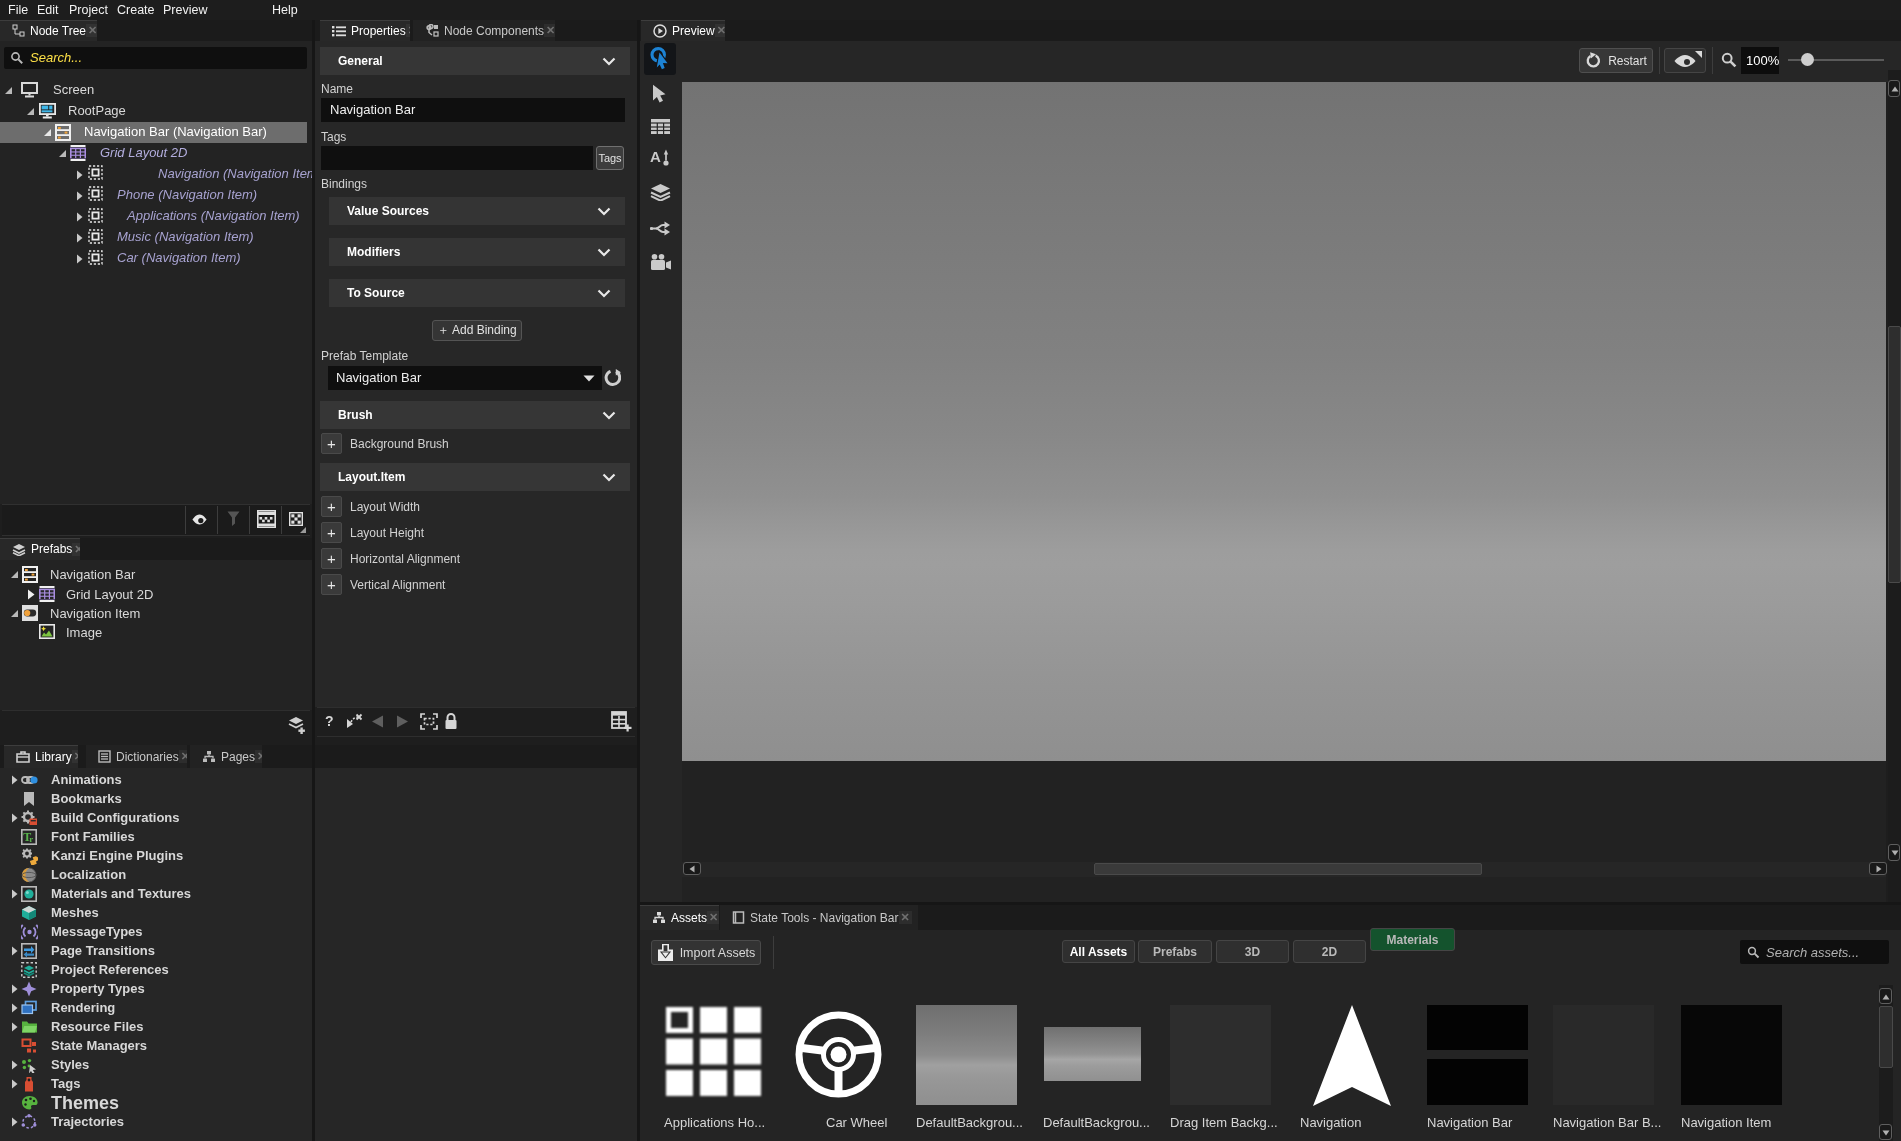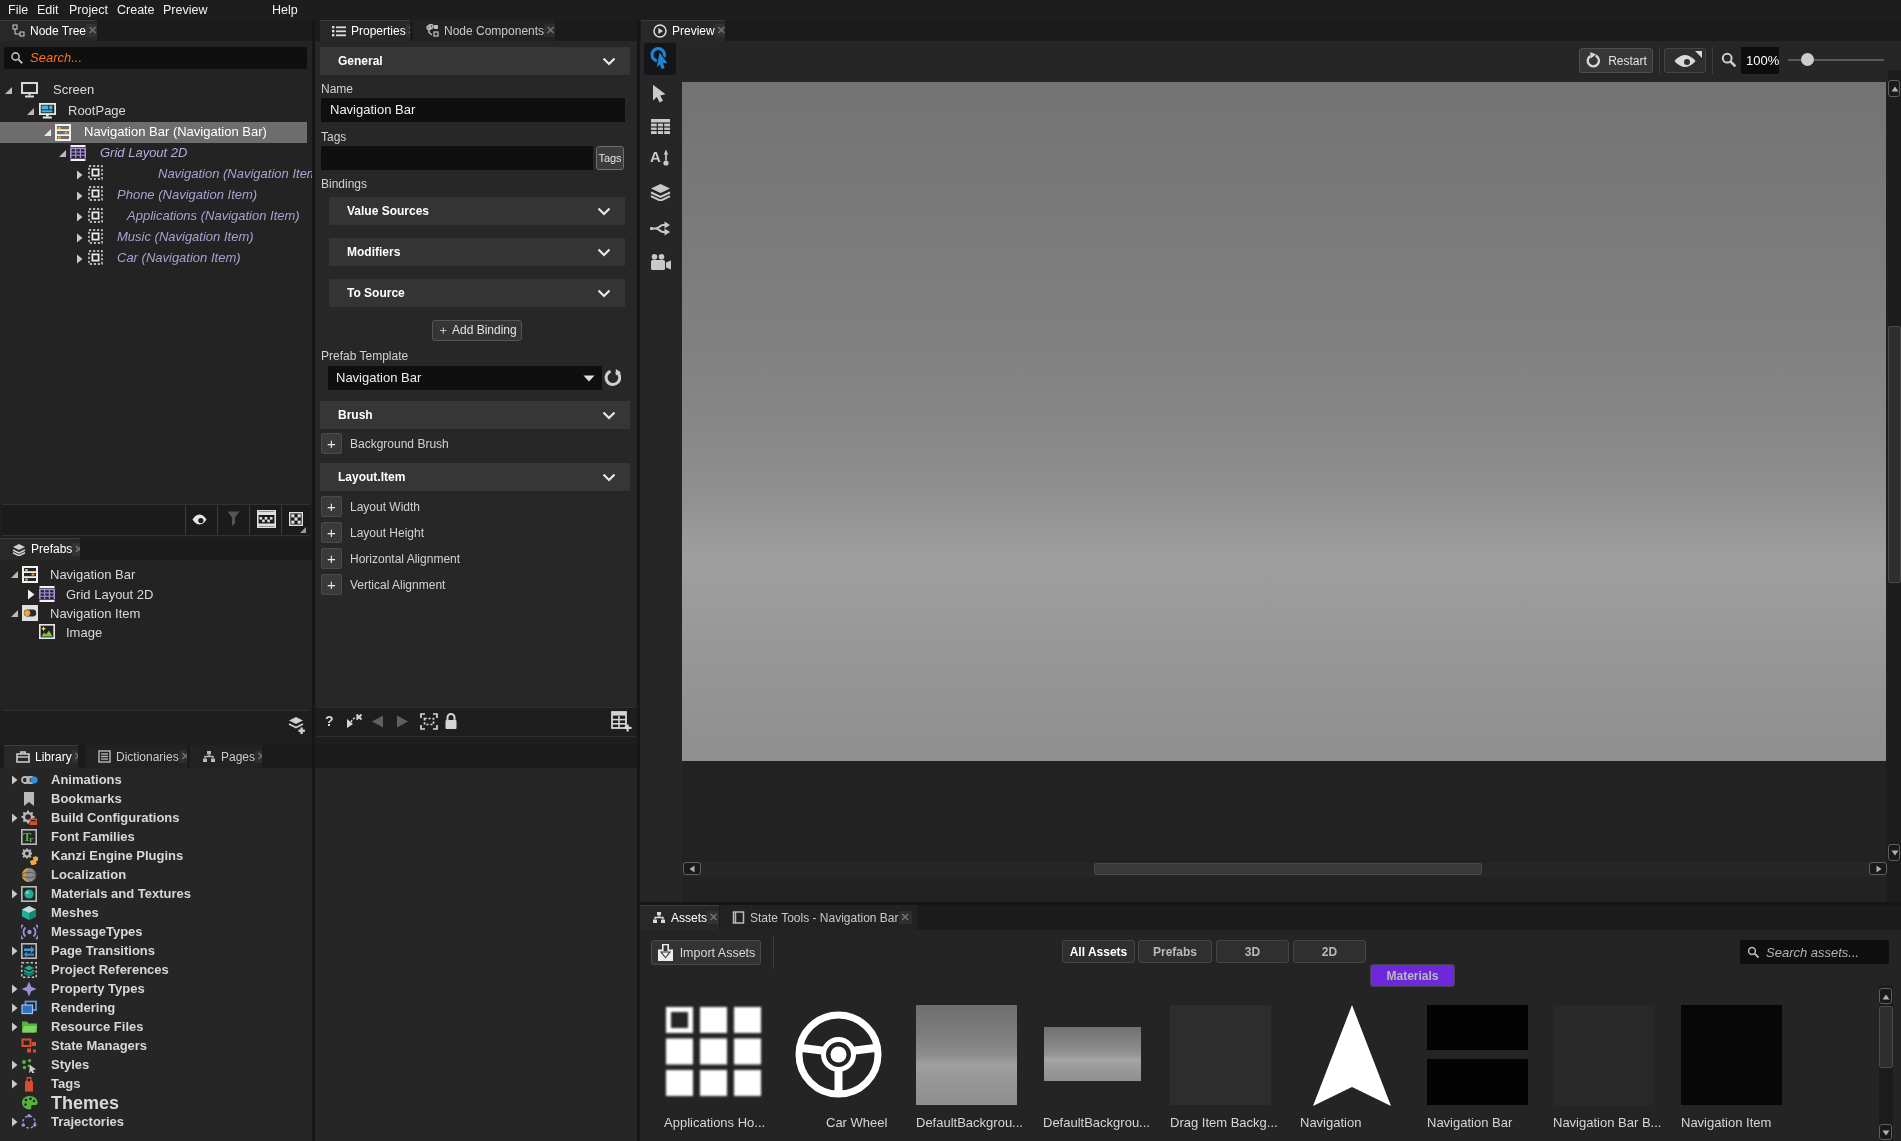--- a/index.html
+++ b/index.html
@@ -46,21 +46,21 @@
       </svg>
     Node Tree<span class="x">✕</span></div>
 </div>
 <div class="abs" style="left:0;top:41px;width:312px;height:463px;background:#232323;"></div>
 
 <div class="inp" style="left:4px;top:47px;width:303px;height:22px;border-radius:2px;"></div>
 <svg class="abs" style="left:10px;top:51px;" width="14" height="14" viewBox="0 0 14 14">
     <circle cx="5.5" cy="5.5" r="3.6" fill="none" stroke="#b9b9b9" stroke-width="1.6"></circle>
     <line x1="8.4" y1="8.4" x2="12.2" y2="12.2" stroke="#b9b9b9" stroke-width="2"></line>
   </svg>
-<div class="txt it" style="left:30px;top:51px;color:#f97316;font-size:13px;">Search...</div>
+<div class="txt it" style="left:30px;top:51px;color:#fde047;font-size:13px;">Search...</div>
 
 <div class="abs" style="left:0;top:122px;width:307px;height:21px;background:#6d6d6d;"></div>
 
 <svg class="abs" style="left:4px;top:86px;" width="9" height="9" viewBox="0 0 9 9">
     <polygon points="8,1 8,8 1,8" fill="#b9b9b9"></polygon>
   </svg>
 <svg class="abs" style="left:21px;top:82px;" width="18" height="16" viewBox="0 0 18 16">
     <rect x="1" y="1" width="15" height="10" fill="none" stroke="#d9d9d9" stroke-width="2"></rect>
     <rect x="7.5" y="11" width="2" height="2.5" fill="#d9d9d9"></rect>
     <rect x="4" y="13.5" width="9" height="2" fill="#d9d9d9"></rect>
@@ -697,21 +697,21 @@
       <rect x="5.8" y="0.5" width="5.4" height="7.5" fill="#333333" stroke="#ececec" stroke-width="1.6"></rect>
       <polygon points="2.9,7.6 14.1,7.6 8.5,14.6" fill="#333333"></polygon>
       <polygon points="5.1,8.6 11.9,8.6 8.5,12.9" fill="#ececec"></polygon>
     </svg>
   Import Assets</div>
 <div class="sep-v" style="left:773px;top:936px;height:33px;"></div>
 <div class="btn b" style="left:1062px;top:940px;width:73px;height:23px;background:#2f2f2f;border-color:#454545;color:#fff;">All Assets</div>
 <div class="btn b" style="left:1138px;top:940px;width:74px;height:23px;background:#2f2f2f;border-color:#454545;color:#b9b9b9;">Prefabs</div>
 <div class="btn b" style="left:1216px;top:940px;width:73px;height:23px;background:#2f2f2f;border-color:#454545;color:#b9b9b9;">3D</div>
 <div class="btn b" style="left:1293px;top:940px;width:73px;height:23px;background:#2f2f2f;border-color:#454545;color:#b9b9b9;">2D</div>
-<div class="btn b" style="left:1370px;top:964px;width:85px;height:23px;background:#6d28d9;border-color:#454545;color:#b9b9b9;">Materials</div>
+<div class="btn b" style="left:1370px;top:928px;width:85px;height:23px;background:#14532d;border-color:#454545;color:#b9b9b9;">Materials</div>
 <div class="inp" style="left:1740px;top:940px;width:149px;height:24px;border-radius:2px;"></div>
 <svg class="abs" style="left:1747px;top:946px;" width="13" height="13" viewBox="0 0 13 13">
     <circle cx="5" cy="5" r="3.4" fill="none" stroke="#b9b9b9" stroke-width="1.5"></circle>
     <line x1="7.7" y1="7.7" x2="11.5" y2="11.5" stroke="#b9b9b9" stroke-width="1.9"></line>
   </svg>
 <div class="txt it" style="left:1766px;top:946px;color:#b2b2b2;font-size:13px;">Search assets...</div>
 
 <svg class="abs" style="left:666px;top:1007px;filter:blur(0.8px);" width="95" height="89" viewBox="0 0 95 89">
     <g fill="#fff">
       <rect x="2.5" y="2.5" width="22" height="21" fill="none" stroke="#fff" stroke-width="5"></rect>

